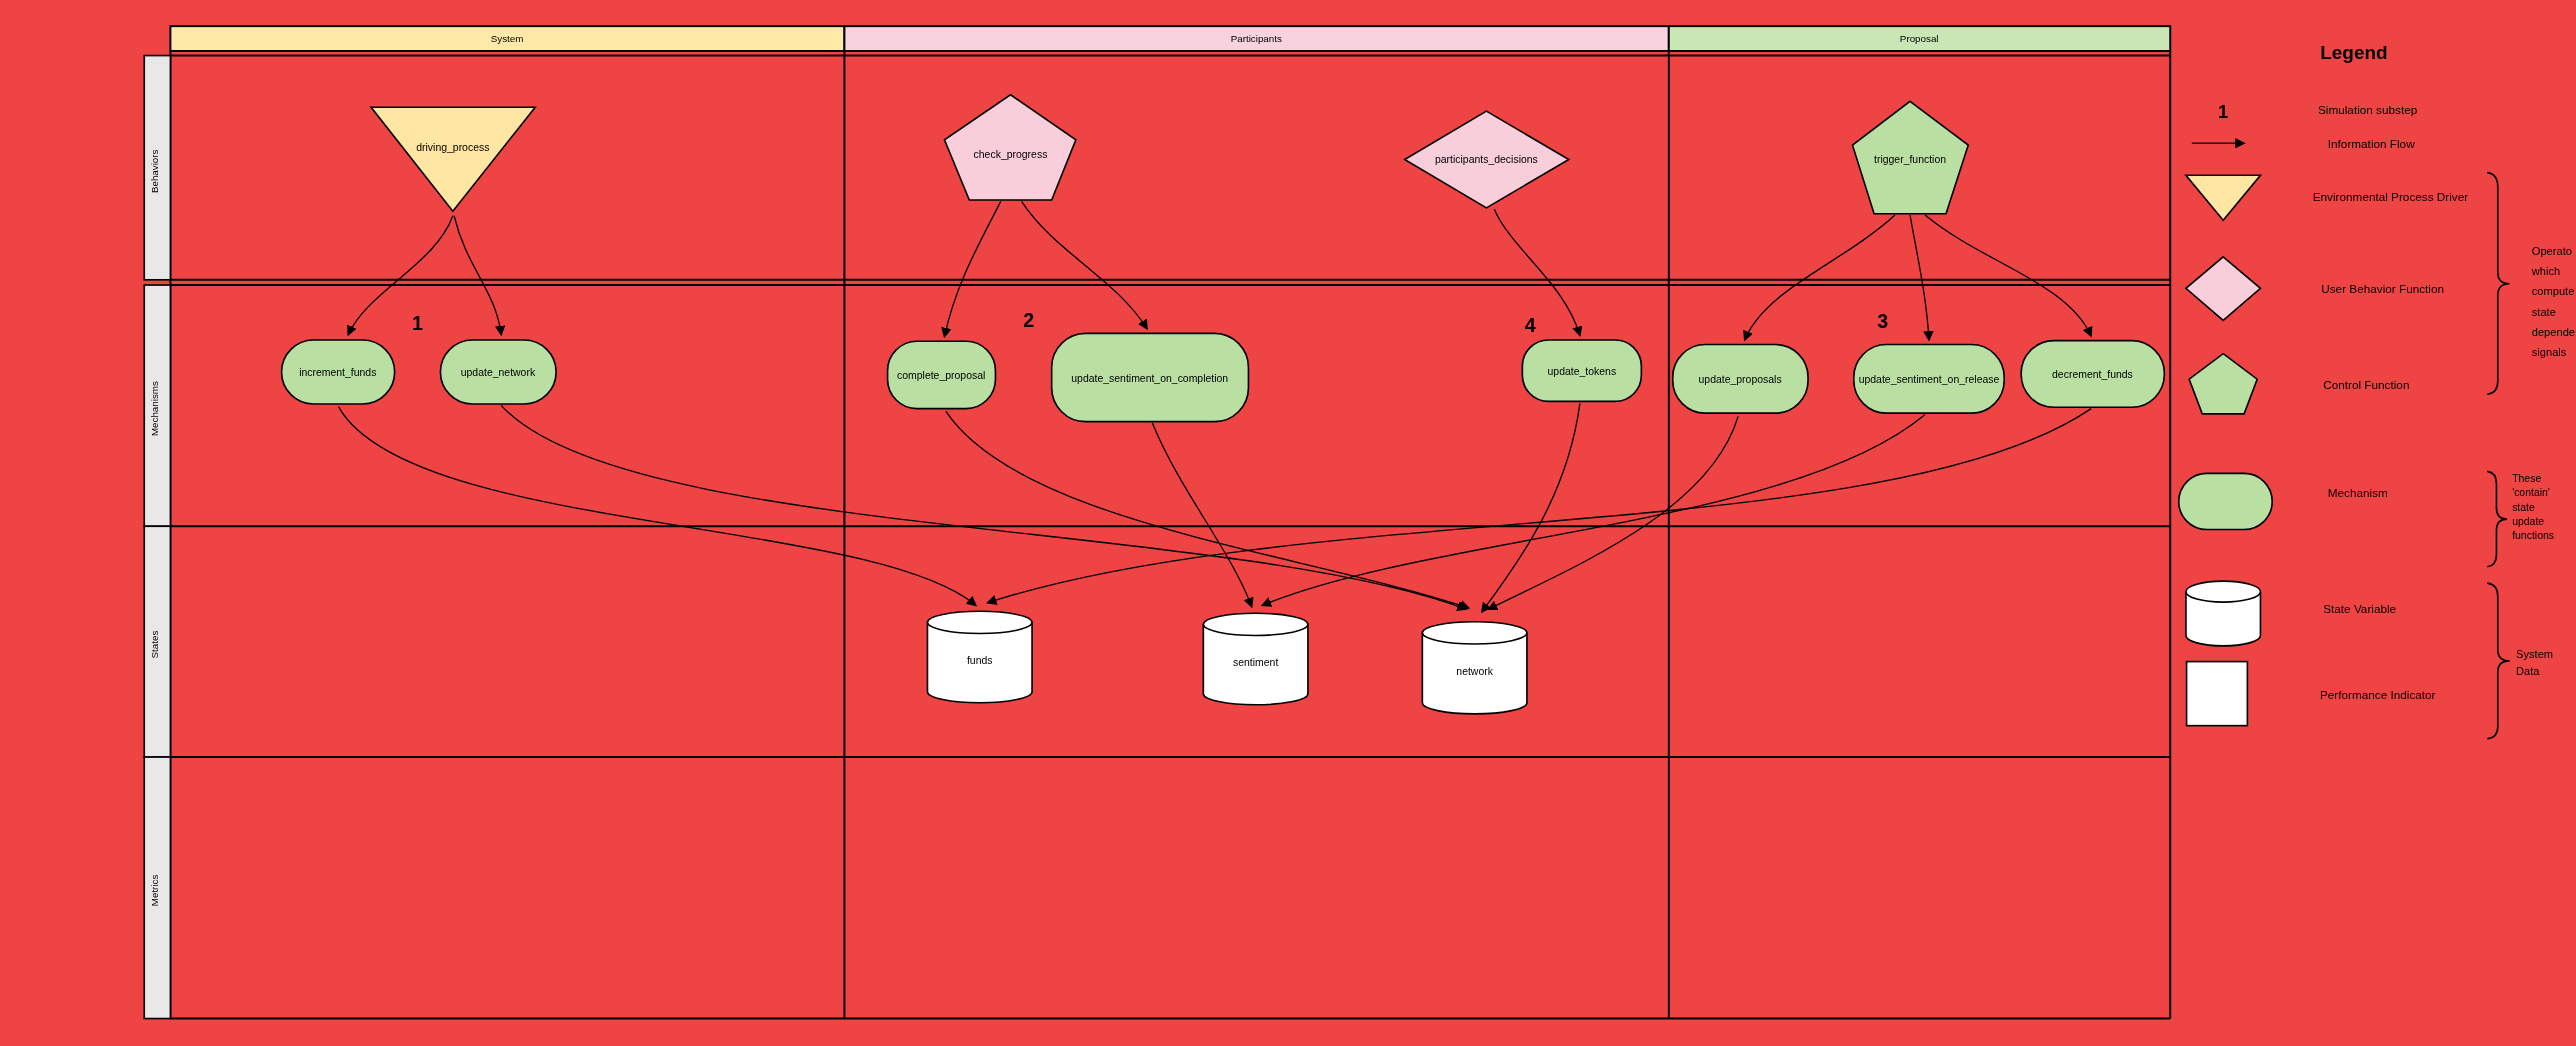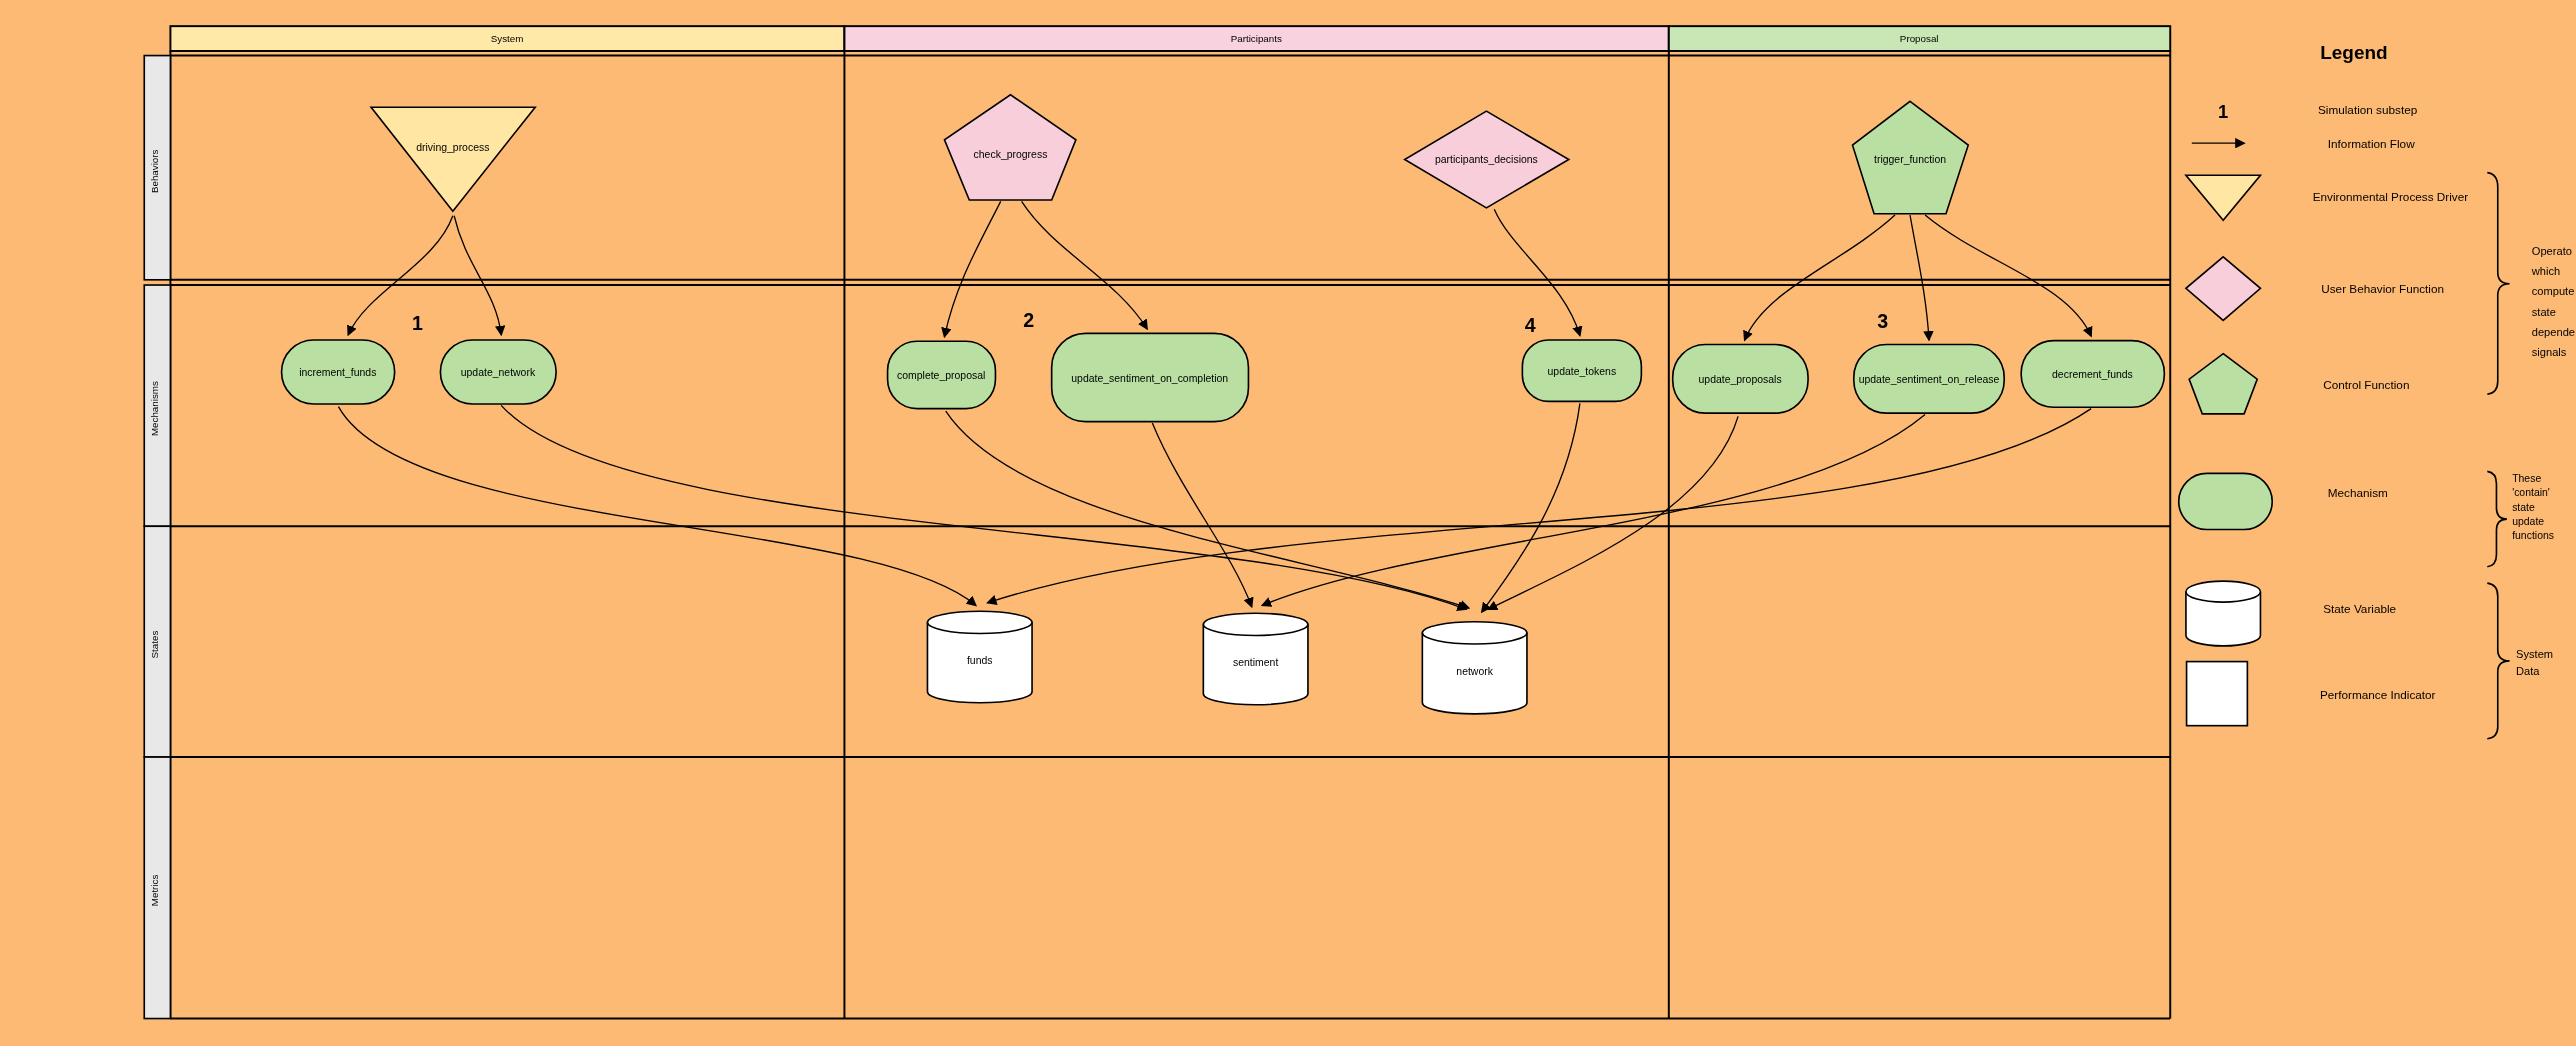--- a/index.html
+++ b/index.html
@@ -1,16 +1,16 @@
 <!DOCTYPE html>
 <html style="font-size:10.5px"><head>
 <meta charset="utf-8">
 <style>
   html,body{margin:0;padding:0;background:#fff;}
-  #canvas{position:relative;width:2576px;height:1046px;background:#fdba74;overflow:hidden;
+  #canvas{position:relative;width:2576px;height:1046px;background:#ef4444;overflow:hidden;
           font-family:"Liberation Sans",sans-serif;}
   svg text{font-family:"Liberation Sans",sans-serif;fill:#000;}
   .hdr{font-size:15px;}
   .rowlbl{font-size:15px;}
   .nodelbl{font-size:16px;}
   .substep{font-size:30px;font-weight:bold;}
   .leg-title{font-size:29px;font-weight:bold;}
   .leg-num{font-size:28px;font-weight:bold;}
   .leg-lbl{font-size:18px;}
   .ann{font-size:17px;}

